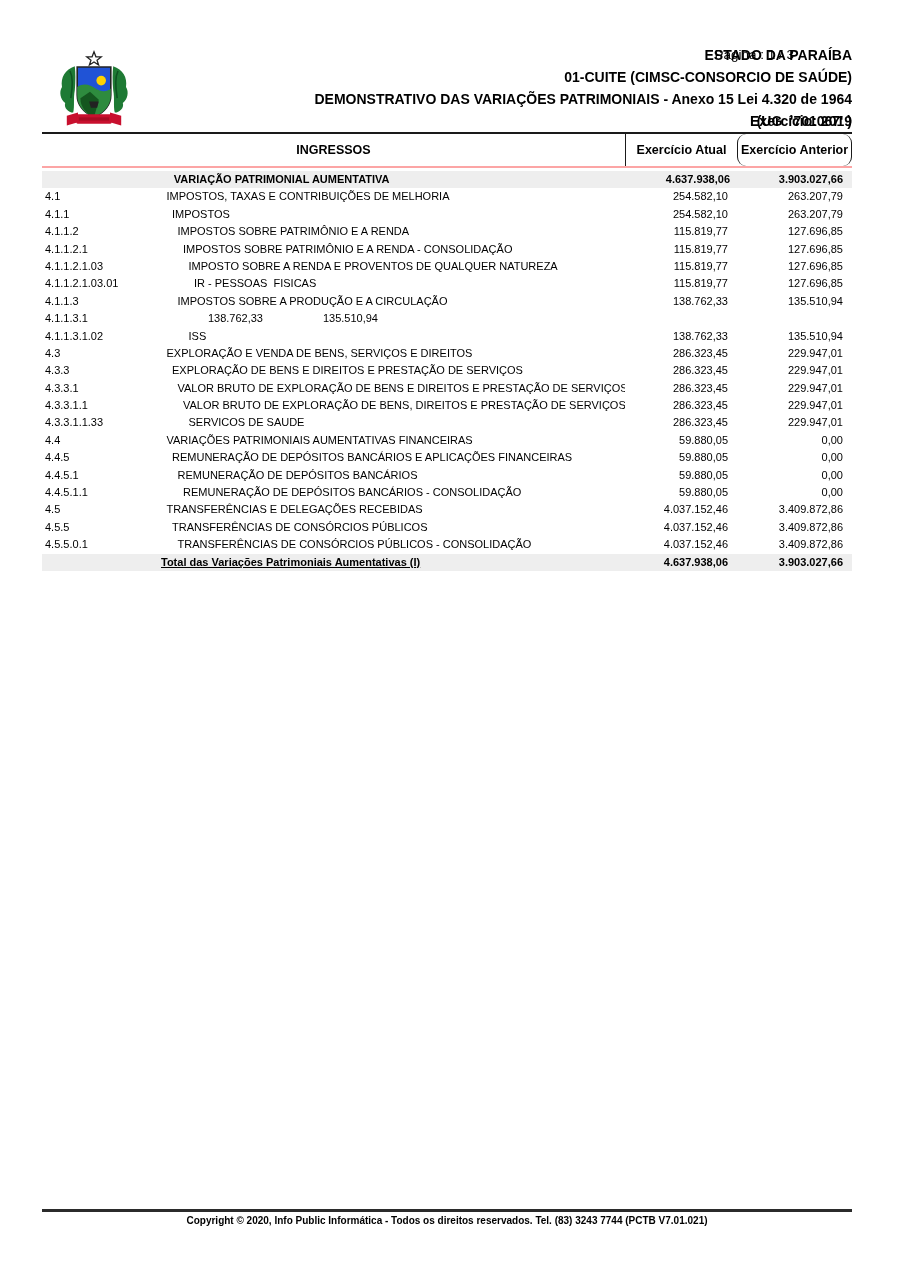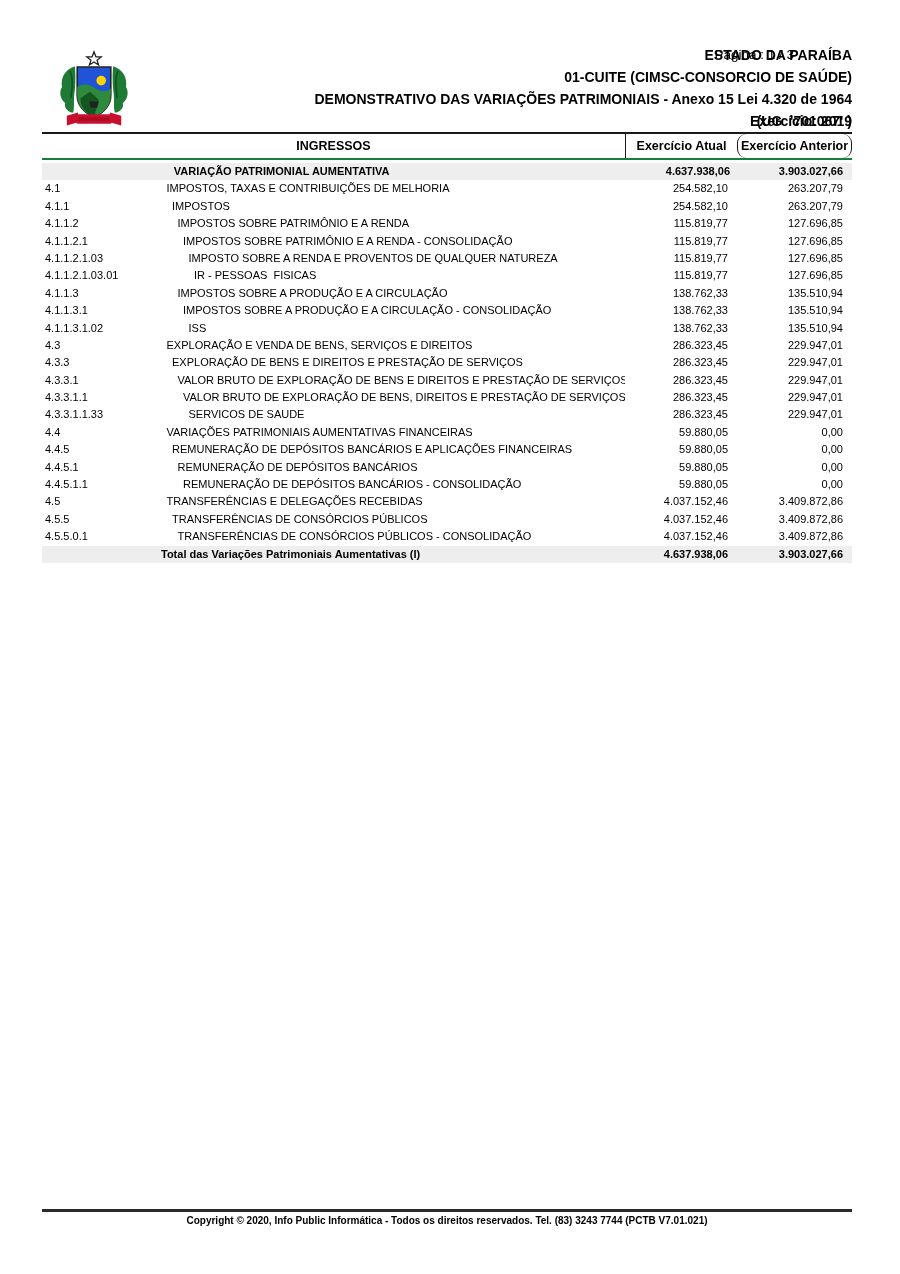--- a/index.html
+++ b/index.html
@@ -24,23 +24,23 @@
   }
   .exercise-label {
     position: absolute; right: 0; top: 66px; height: 22px; line-height: 22px;
     font-weight: bold; font-size: 14px;
   }
 
   
   .vp-table { position: absolute; left: 42px; top: 132px; width: 810px; }
   .thead {
     display: flex;
-    height: 28px;
+    height: 36px;
     border-top: 2px solid #1a1a1a;
-    border-bottom: 2px solid #15803d;
+    border-bottom: 2px solid #fca5a5;
     font-weight: bold;
     font-size: 12.5px;
     align-items: center;
   }
   .th-ingressos { width: 583px; text-align: center; }
   .th-val { width: 112px; text-align: center; border-left: 1px solid #1a1a1a; align-self: stretch; display: flex; align-items: center; justify-content: center; }
   .th-val2 { width: 115px; border-right: 1px solid #1a1a1a; border-radius: 9px; }
 
   .tbody { padding-top: 3px; }
   .trow { display: flex; height: 17.4px; line-height: 17.4px; font-size: 11px; }
@@ -145,21 +145,20 @@
           <div class="c-val c-val2">127.696,85</div>
         </div>
         <div class="trow">
           <div class="c-code">4.1.1.3</div>
           <div class="c-desc" style="padding-left: 17.5px;">IMPOSTOS SOBRE A PRODUÇÃO E A CIRCULAÇÃO</div>
           <div class="c-val">138.762,33</div>
           <div class="c-val c-val2">135.510,94</div>
         </div>
         <div class="trow">
           <div class="c-code">4.1.1.3.1</div>
-          <div class="c-desc" style="padding-left: 23px;">IMPOSTOS SOBRE A PRODUÇÃO E A CIRCULAÇÃO - CONSOLIDAÇÃO</div>
           <div class="c-val">138.762,33</div>
           <div class="c-val c-val2">135.510,94</div>
         </div>
         <div class="trow">
           <div class="c-code">4.1.1.3.1.02</div>
           <div class="c-desc" style="padding-left: 28.5px;">ISS</div>
           <div class="c-val">138.762,33</div>
           <div class="c-val c-val2">135.510,94</div>
         </div>
         <div class="trow">
@@ -229,21 +228,21 @@
           <div class="c-val c-val2">3.409.872,86</div>
         </div>
         <div class="trow">
           <div class="c-code">4.5.5.0.1</div>
           <div class="c-desc" style="padding-left: 17.5px;">TRANSFERÊNCIAS DE CONSÓRCIOS PÚBLICOS - CONSOLIDAÇÃO</div>
           <div class="c-val">4.037.152,46</div>
           <div class="c-val c-val2">3.409.872,86</div>
         </div>
         <div class="trow shaded bold">
           <div class="c-code"></div>
-          <div class="c-desc" style="padding-left: 1px;">Total das Variações Patrimoniais Aumentativas (I)</div>
+          <div class="c-desc" style="padding-left: 1px; text-decoration: underline;">Total das Variações Patrimoniais Aumentativas (I)</div>
           <div class="c-val">4.637.938,06</div>
           <div class="c-val c-val2">3.903.027,66</div>
         </div>
       </div>
   </div>
 
   <div class="report-footer">
     <div class="footer-rule"></div>
     <div class="footer-text">Copyright © 2020, Info Public Informática - Todos os direitos reservados. Tel. (83) 3243 7744 (PCTB V7.01.021)</div>
   </div>

